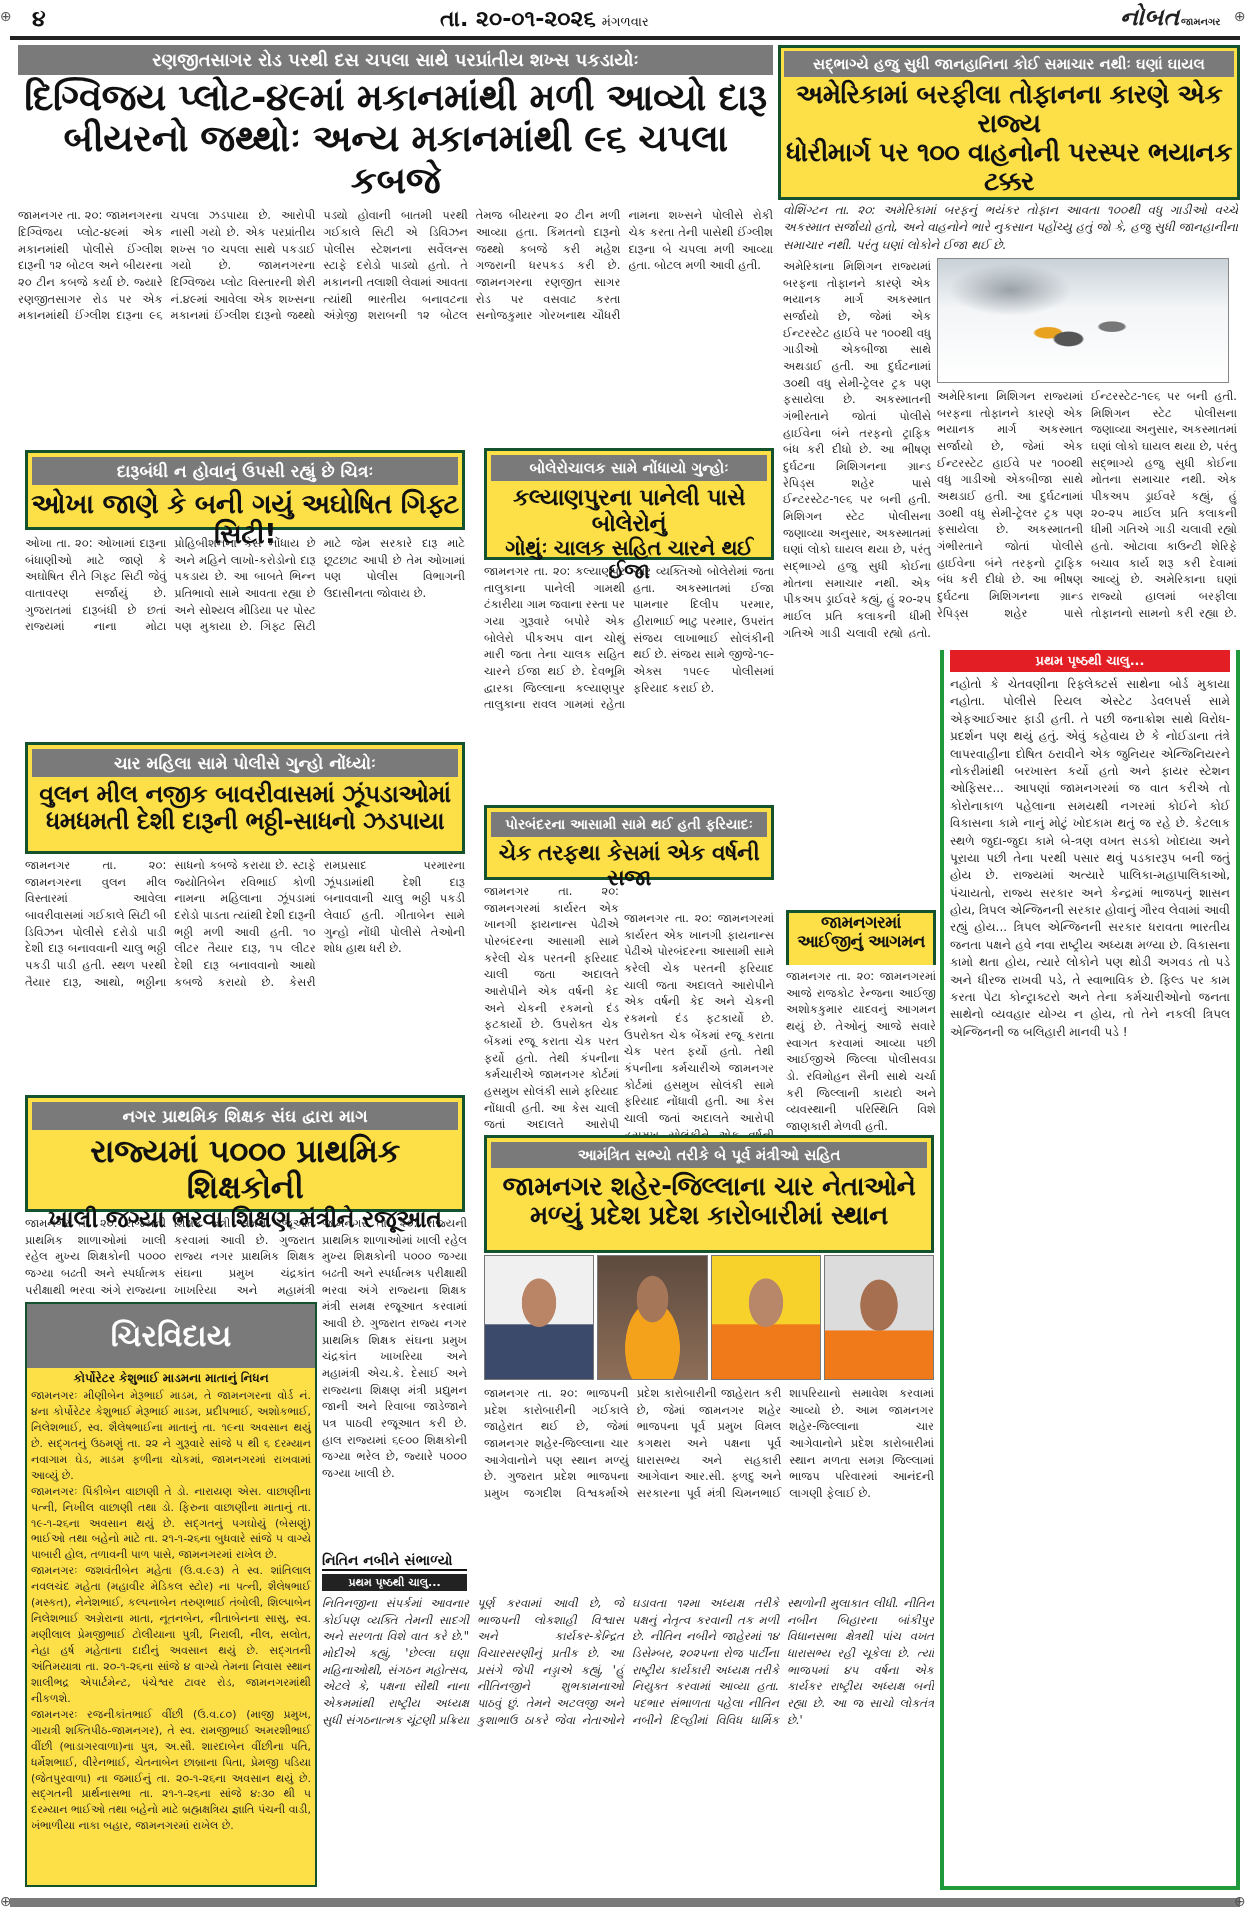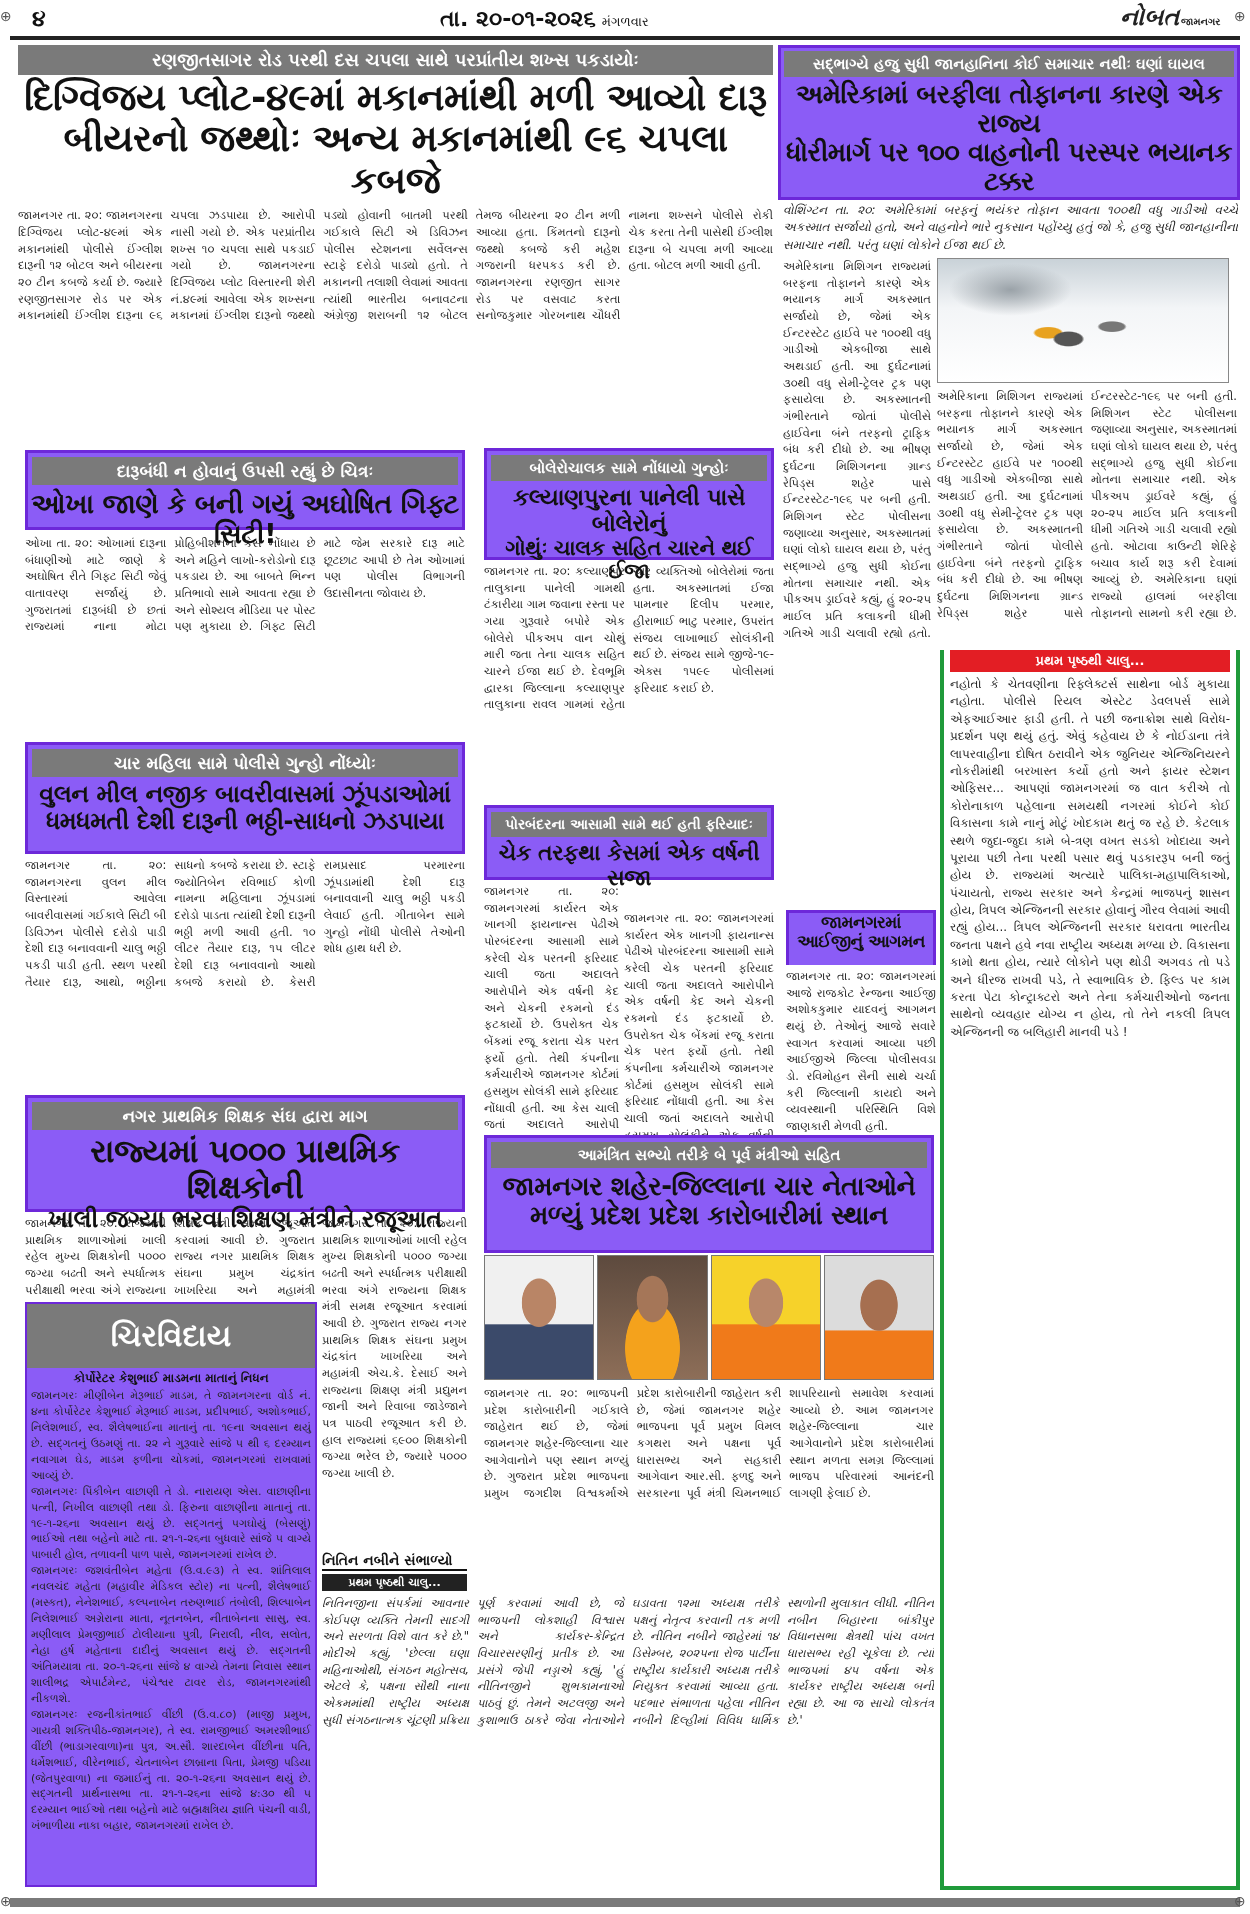--- a/index.html
+++ b/index.html
@@ -6,21 +6,21 @@
 body{width:1250px;height:1914px;background:#fff;font-family:"DejaVu Sans",sans-serif;color:#111;position:relative;overflow:hidden}
 .abs{position:absolute}
 .masthead{left:0;top:0;width:1250px;height:38px}
 .pg{left:32px;top:6px;font-size:22px;font-weight:bold}
 .date{left:440px;top:6px;font-size:22px;font-weight:bold}
 .date small{font-size:13px;margin-left:6px;font-weight:normal}
 .logo{left:1120px;top:3px;font-size:24px;font-weight:bold;font-style:italic;color:#222}
 .logo small{font-size:10px;font-style:normal;margin-left:2px}
 .rule{left:10px;top:36px;width:1230px;height:4px;background:#222}
 .kicker{background:#7a7a7a;color:#fff;font-weight:bold;text-align:center;font-size:17px;padding:4px 6px;white-space:nowrap;overflow:hidden}
-.box{border:3px solid #6d28d9;background:#8b5cf6}
+.box{border:3px solid #14532d;background:#fde047}
 .hl{font-weight:bold;text-align:center;line-height:1.12;color:#111;letter-spacing:-0.5px}
 .body{font-size:11.5px;line-height:1.45;color:#222;text-align:justify;column-gap:8px}
 .photo{background:linear-gradient(#cfd6db,#eef1f3 50%,#fff);border:1px solid #888}
 .snow{background:
  radial-gradient(ellipse at 45% 65%,#555 0,#555 6%,transparent 7%),
  radial-gradient(ellipse at 38% 60%,#e8a220 0,#e8a220 5%,transparent 6%),
  radial-gradient(ellipse at 60% 55%,#777 0,#777 5%,transparent 6%),
  radial-gradient(ellipse at 25% 25%,#9aa2a8 0,transparent 20%),
  linear-gradient(#c9d2d8,#f3f5f7 40%,#fff)}
 .cont{background:#e31e24;color:#fff;font-weight:bold;font-size:13px;text-align:center;padding:3px}

